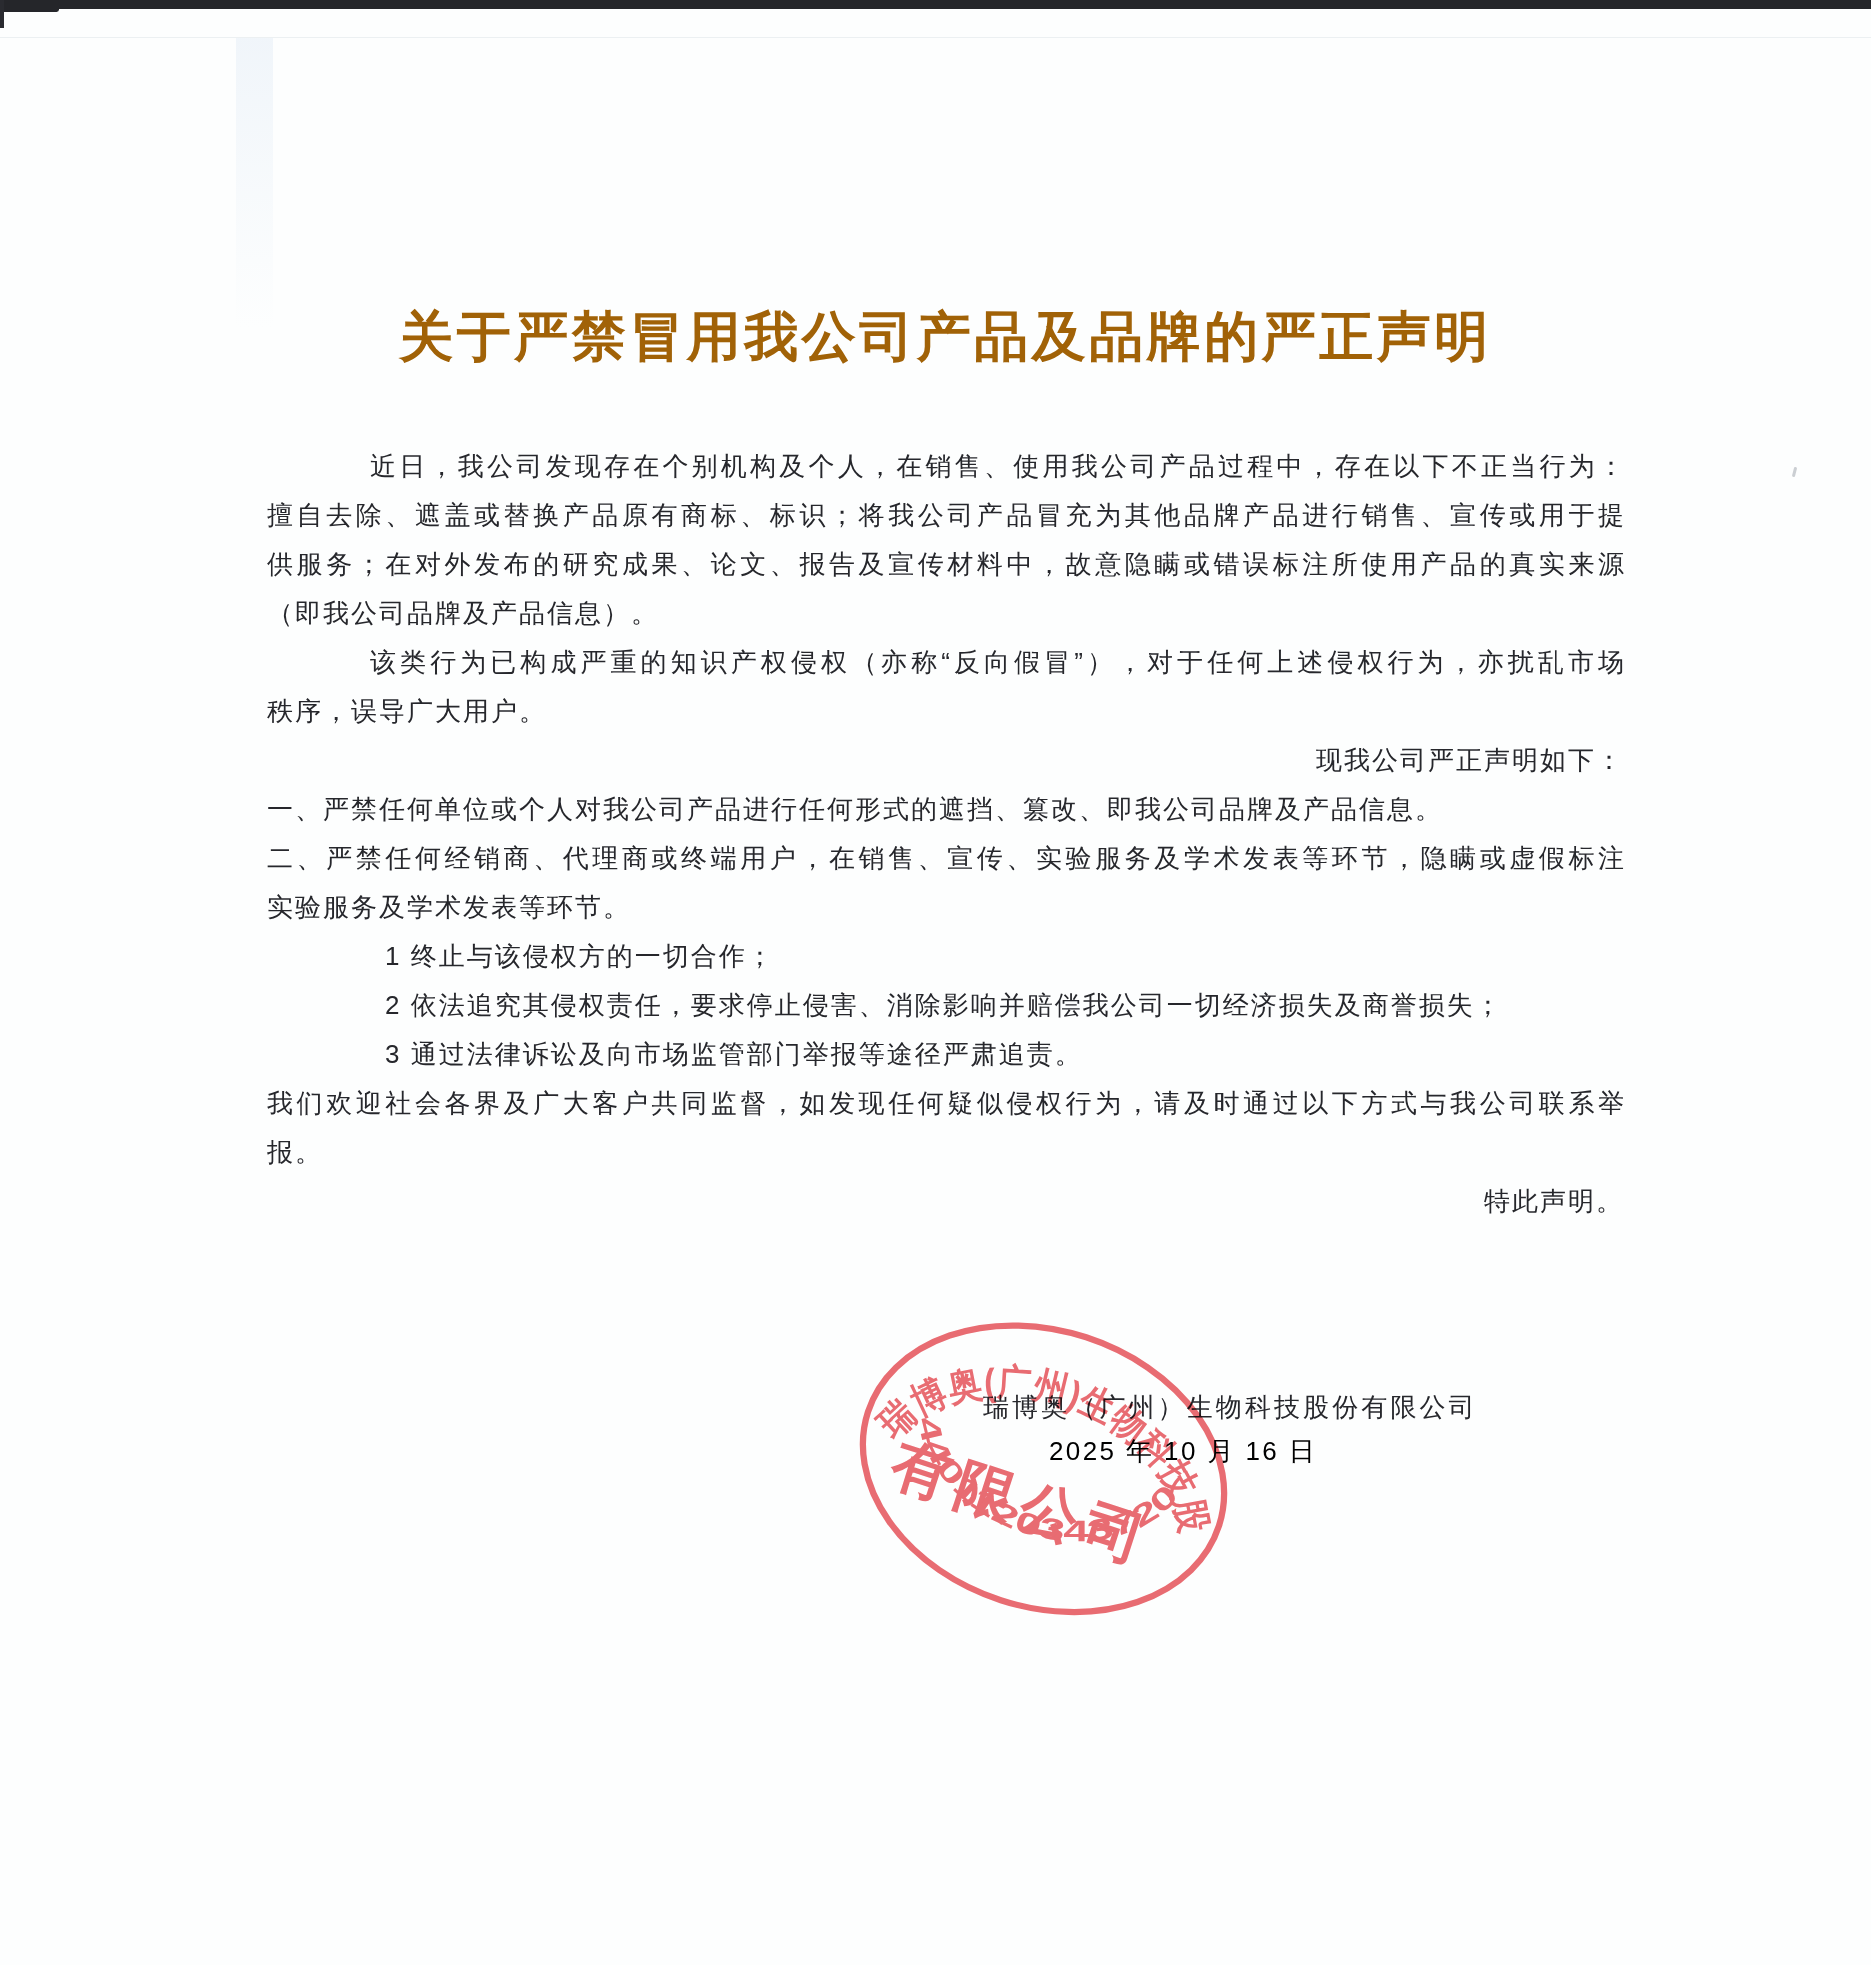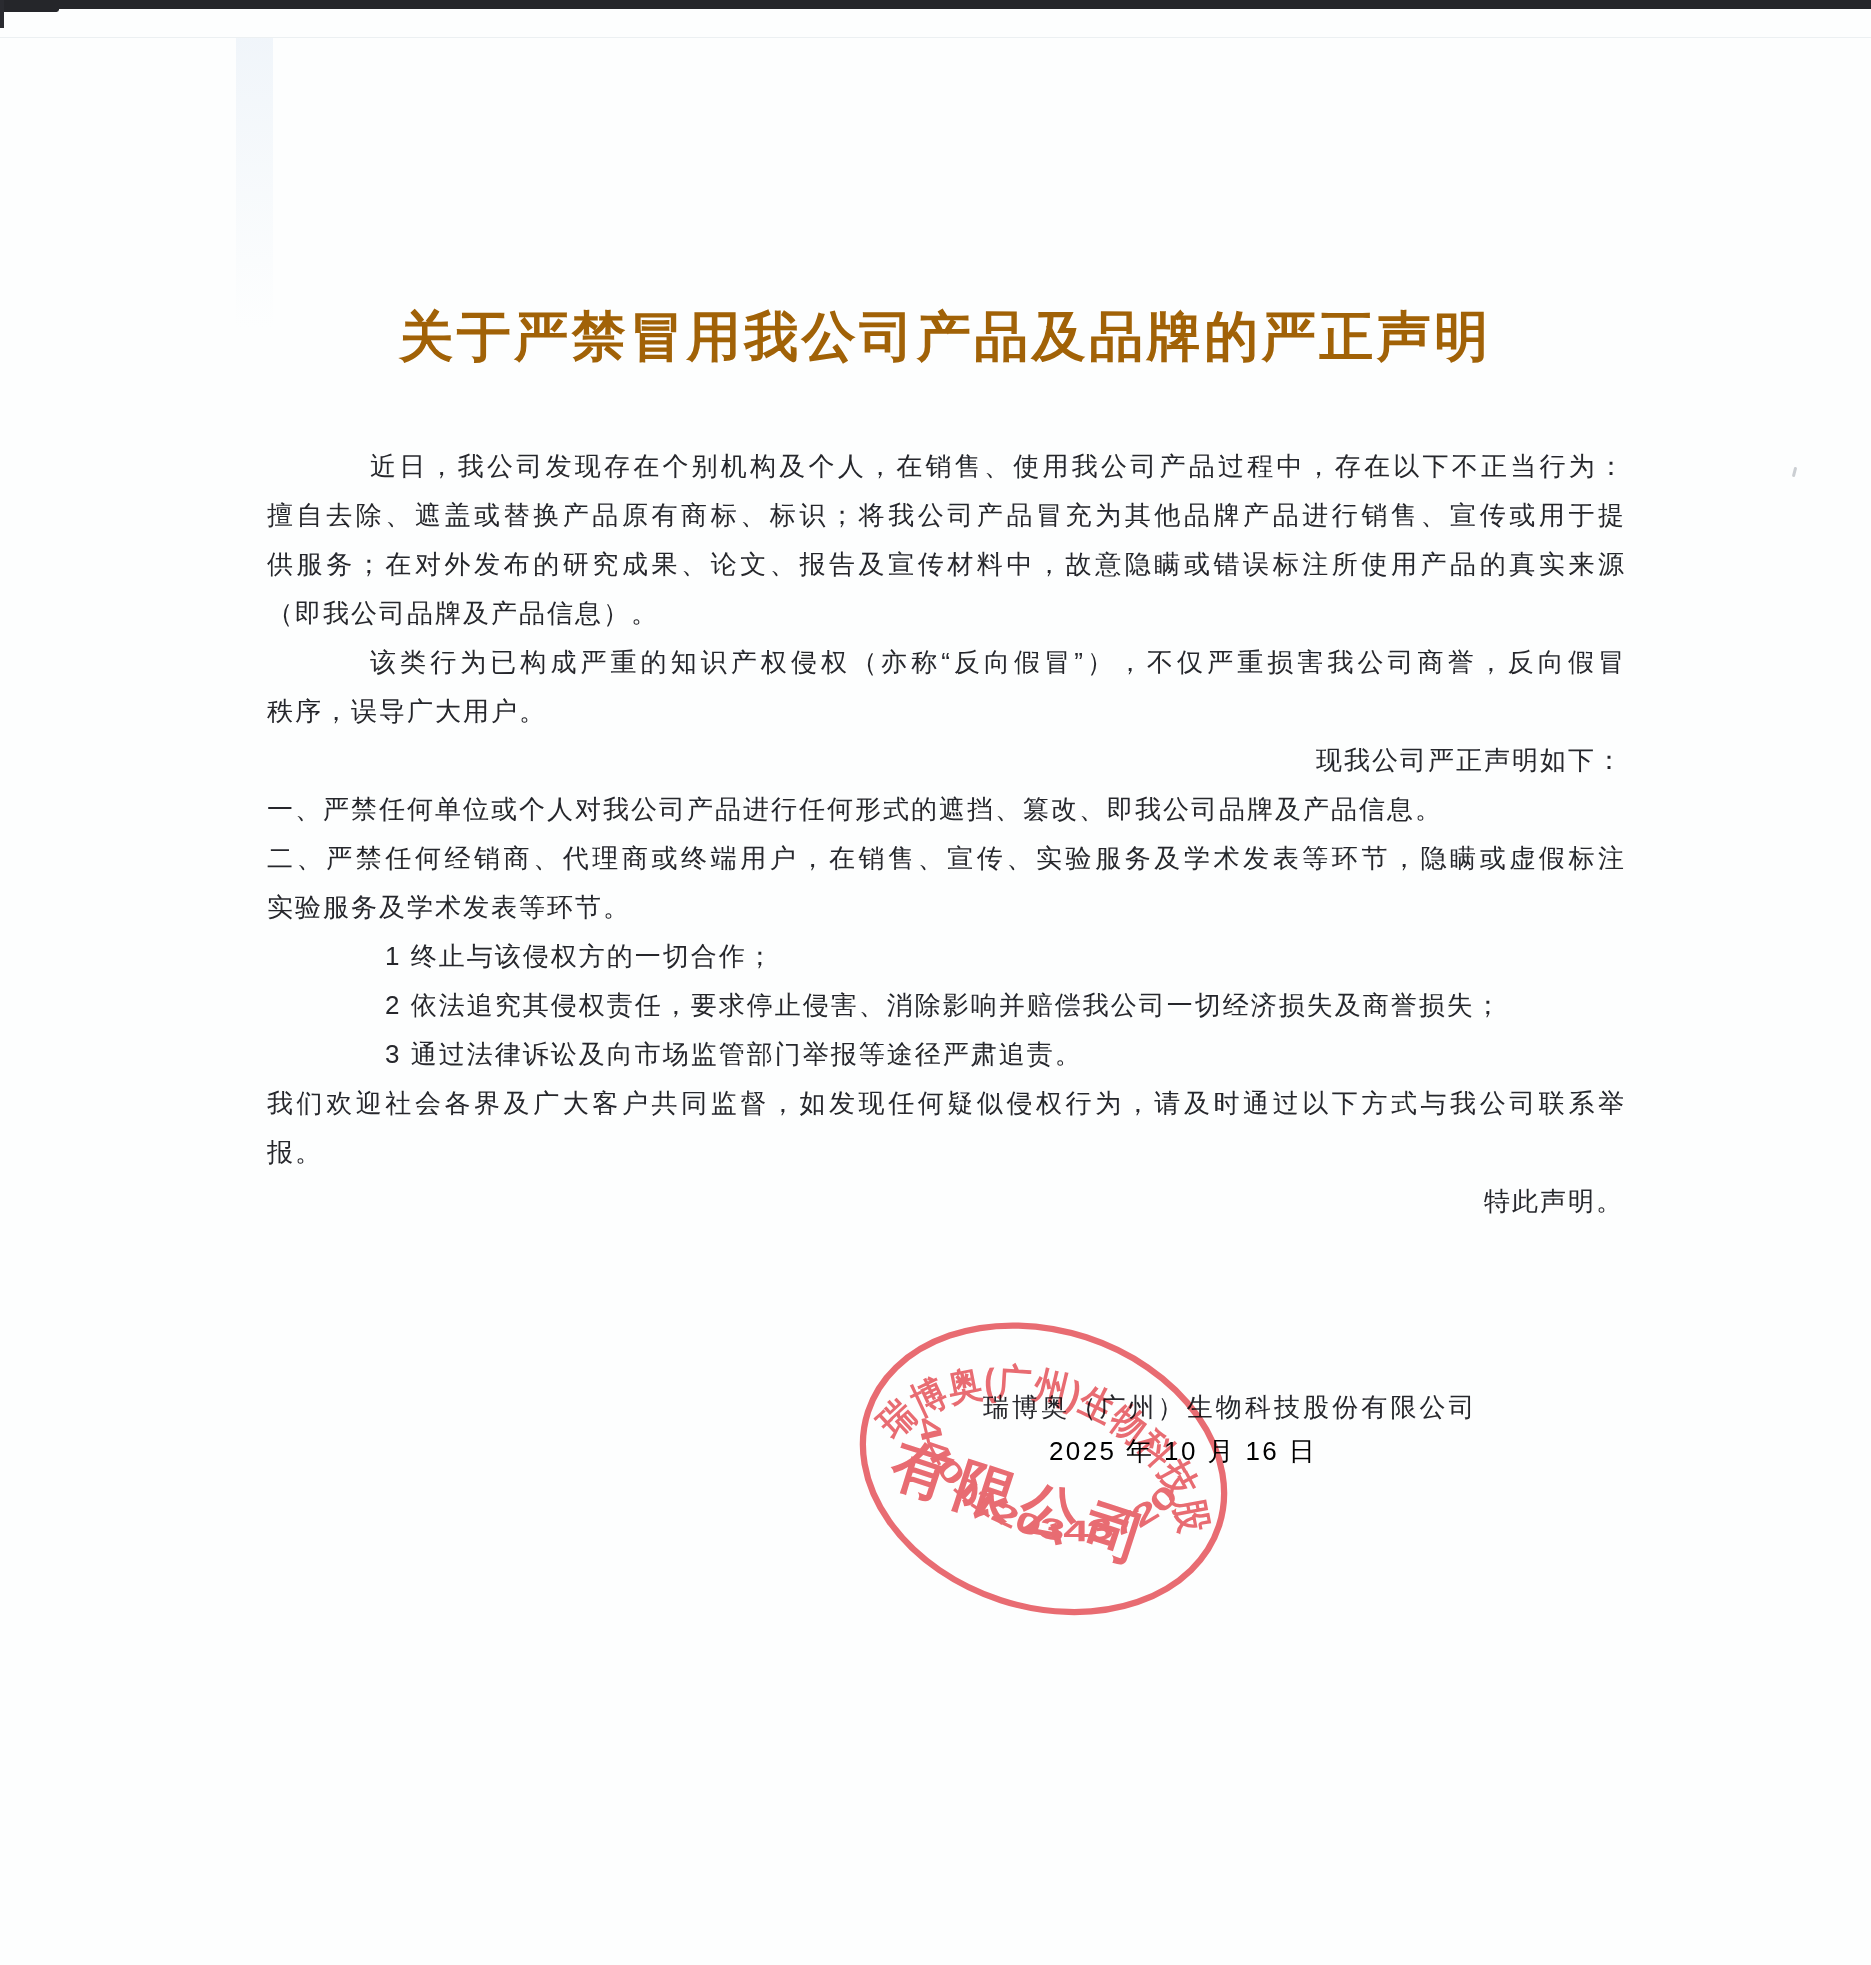--- a/index.html
+++ b/index.html
@@ -75,21 +75,21 @@
 
   <div class="speck-c"></div>
 
   <div class="doc-title">关于严禁冒用我公司产品及品牌的严正声明</div>
 
   <div class="doc-body">
       <div class="line flush ind1">近日，我公司发现存在个别机构及个人，在销售、使用我公司产品过程中，存在以下不正当行为：</div>
       <div class="line flush">擅自去除、遮盖或替换产品原有商标、标识；将我公司产品冒充为其他品牌产品进行销售、宣传或用于提</div>
       <div class="line flush">供服务；在对外发布的研究成果、论文、报告及宣传材料中，故意隐瞒或错误标注所使用产品的真实来源</div>
       <div class="line">（即我公司品牌及产品信息）。</div>
-      <div class="line flush ind1">该类行为已构成严重的知识产权侵权（亦称“反向假冒”），不仅严重损害我公司商誉，反向假冒</div>
+      <div class="line flush ind1">该类行为已构成严重的知识产权侵权（亦称“反向假冒”），对于任何上述侵权行为，亦扰乱市场</div>
       <div class="line">秩序，误导广大用户。</div>
       <div class="line ind1">现我公司严正声明如下：</div>
       <div class="line">一、严禁任何单位或个人对我公司产品进行任何形式的遮挡、篡改、即我公司品牌及产品信息。</div>
       <div class="line flush">二、严禁任何经销商、代理商或终端用户，在销售、宣传、实验服务及学术发表等环节，隐瞒或虚假标注</div>
       <div class="line">实验服务及学术发表等环节。</div>
       <div class="line ind2">1  终止与该侵权方的一切合作；</div>
       <div class="line ind2">2  依法追究其侵权责任，要求停止侵害、消除影响并赔偿我公司一切经济损失及商誉损失；</div>
       <div class="line ind2">3  通过法律诉讼及向市场监管部门举报等途径严肃追责。</div>
       <div class="line flush">我们欢迎社会各界及广大客户共同监督，如发现任何疑似侵权行为，请及时通过以下方式与我公司联系举</div>
       <div class="line">报。</div>

